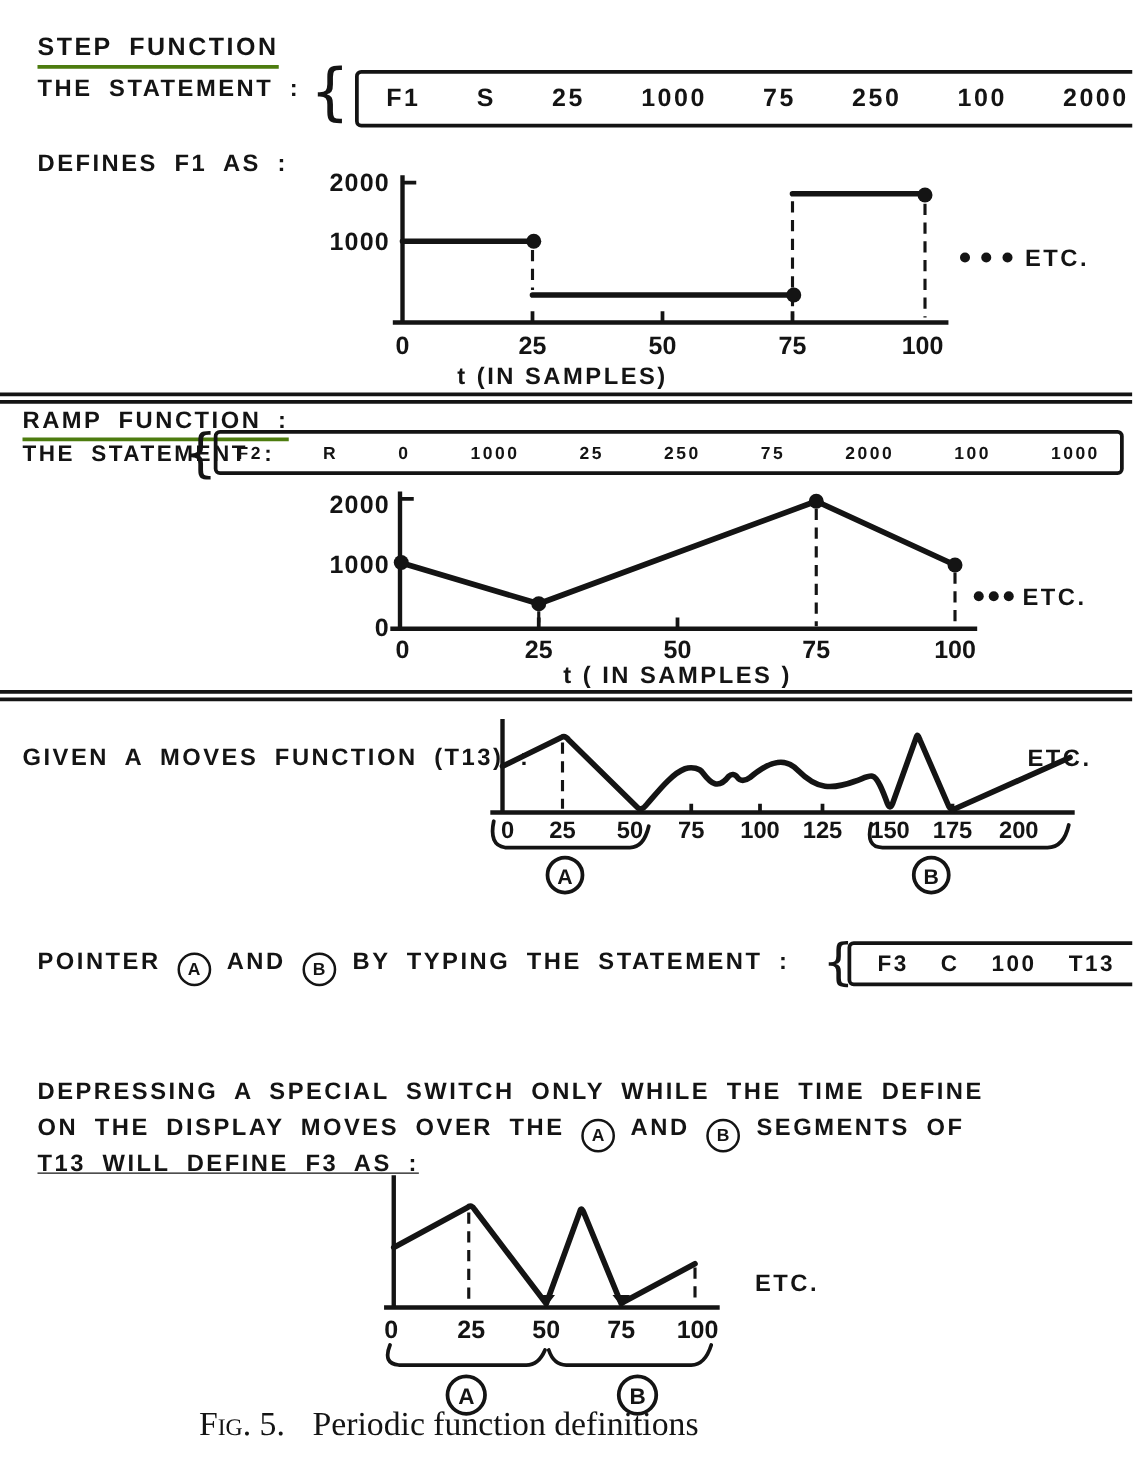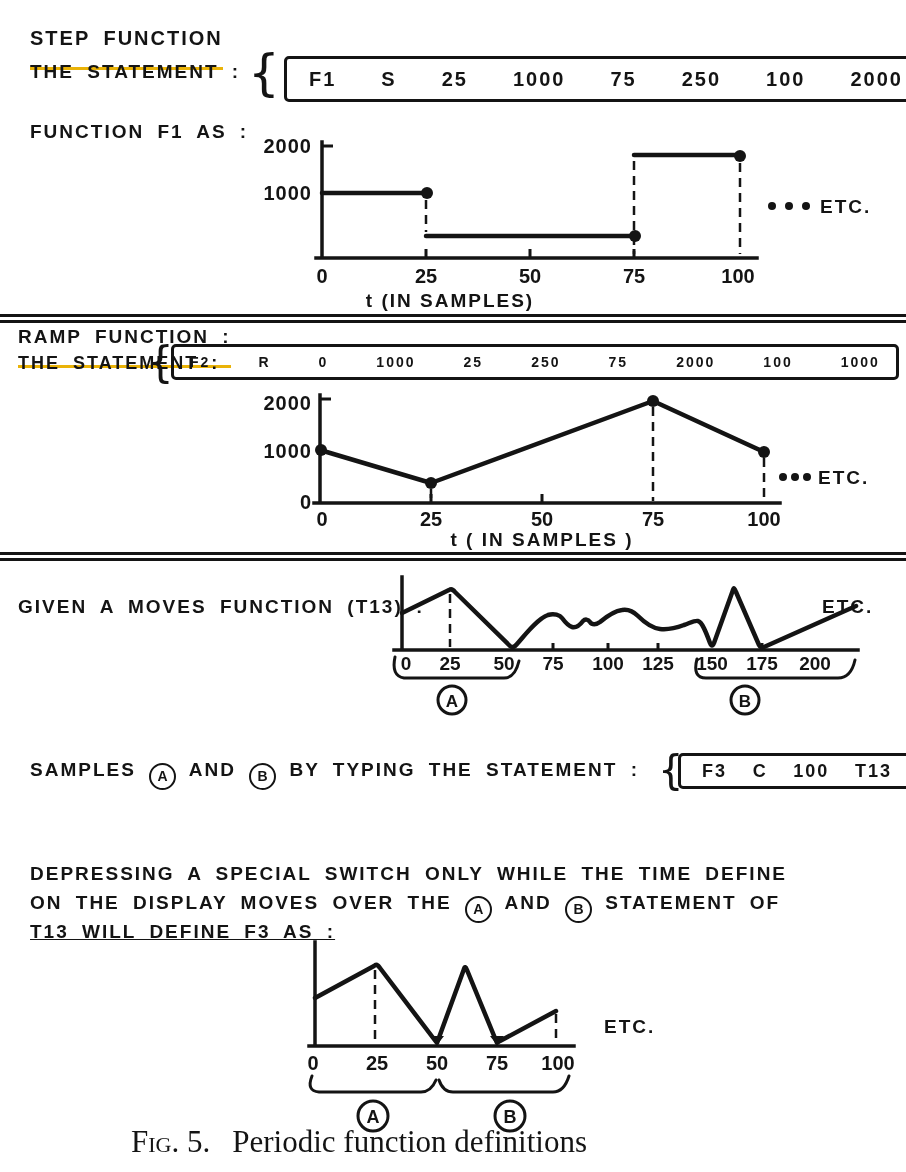--- a/index.html
+++ b/index.html
@@ -1,42 +1,42 @@
 <!DOCTYPE html>
 <html><head>
 <meta charset="utf-8">
 <style>
   html,body { margin:0; padding:0; background:#fff; }
   #page { position:relative; width:906px; height:1172px; background:#ffffff;
           font-family:"Liberation Sans",sans-serif; color:#141414; overflow:hidden; }
   .let { position:absolute; font-weight:700; letter-spacing:2px; word-spacing:6px;
          white-space:nowrap; color:#141414; }
   .fs20 { font-size:20px; } .fs19 { font-size:19px; } .fs18 { font-size:18px; }
-  .underline { border-bottom:3px solid #eab308; padding-bottom:17px; }
+  .underline { border-bottom:3px solid #4d7c0f; padding-bottom:2px; }
   .stmtbox { position:absolute; border:3px solid #141414; border-radius:5px;
              display:flex; align-items:center; justify-content:space-between;
              font-weight:700; letter-spacing:2px; color:#141414; }
   .brace { position:absolute; font-weight:400; color:#141414; line-height:1;
            font-family:"DejaVu Sans",sans-serif; }
   .rule { position:absolute; left:0; width:906px; height:3px;
           border-top:3px solid #141414; border-bottom:3px solid #141414; }
   .circ { display:inline-block; width:23px; height:23px; line-height:23px; text-align:center;
           border:2.5px solid #141414; border-radius:50%; font-size:14px;
           letter-spacing:0; word-spacing:0; vertical-align:-5px; }
   #plots { position:absolute; left:0; top:0; }
   #plots text { font-family:"Liberation Sans",sans-serif; font-weight:700; fill:#141414; }
   .ax   { stroke:#141414; stroke-width:3.5; fill:none; stroke-linecap:square; }
   .tick { stroke:#141414; stroke-width:3; fill:none; }
   .crv  { stroke:#141414; stroke-width:4.5; fill:none; stroke-linecap:round; stroke-linejoin:round; }
   .dash { stroke:#141414; stroke-width:2.5; fill:none; stroke-dasharray:9 6; }
   .brc  { stroke:#141414; stroke-width:3; fill:none; stroke-linecap:round; }
   .cmark{ stroke:#141414; stroke-width:3; fill:none; }
   .dot  { fill:#141414; }
   .caption { position:absolute; left:0; top:1124px; width:718px; text-align:center;
-             font-family:"Liberation Serif",serif; font-size:31px; color:#141414; }
+             font-family:"Liberation Serif",serif; font-size:27px; color:#141414; }
   .caption .sc { font-variant:small-caps; }
   .caption .ctext { margin-left:22px; }
 </style>
 </head>
 <body>
 
 <div id="page">
 
   <svg id="plots" width="906" height="1172" viewBox="0 0 906 1172">
 
@@ -143,21 +143,21 @@
   <div class="stmtbox" style="left:284px; top:56px; width:594px; height:40px; padding:0 22px; font-size:20px;">
     <span>F1</span>
     <span>S</span>
     <span>25</span>
     <span>1000</span>
     <span>75</span>
     <span>250</span>
     <span>100</span>
     <span>2000</span>
   </div>
-  <div class="let fs19" style="left:30px; top:121px;">FUNCTION F1 AS :</div>
+  <div class="let fs19" style="left:30px; top:121px;">DEFINES F1 AS :</div>
 
   <div class="rule" style="top:314px;"></div>
 
   <div class="let fs19 underline" style="left:18px; top:326px;">RAMP FUNCTION :</div>
   <div class="let fs18" style="left:18px; top:353px;">THE STATEMENT :</div>
   <div class="brace" style="left:147px; top:342px; font-size:42px;">{</div>
   <div class="stmtbox" style="left:171px; top:344px; width:690px; height:30px; padding:0 16px; font-size:14px;gap:23px;">
     <span>F2</span>
     <span>R</span>
     <span>0</span>
@@ -168,41 +168,41 @@
     <span>2000</span>
     <span>100</span>
     <span>1000</span>
   </div>
 
   <div class="rule" style="top:552px;"></div>
 
   <div class="let fs19" style="left:18px; top:596px;">GIVEN A MOVES FUNCTION (T13) :</div>
 
   <div class="let fs19" style="left:30px; top:759px;">
-    <span>SAMPLES</span>
+    <span>POINTER</span>
     <span class="circ">A</span>
     <span>AND</span>
     <span class="circ">B</span>
     <span>BY TYPING THE STATEMENT :</span>
   </div>
   <div class="brace" style="left:658px; top:750px; font-size:40px;">{</div>
   <div class="stmtbox" style="left:678px; top:753px; width:190px; height:30px; padding:0 21px; font-size:18px;">
     <span>F3</span>
     <span>C</span>
     <span>100</span>
     <span>T13</span>
   </div>
 
   <div class="let fs19" style="left:30px; top:863px;">DEPRESSING A SPECIAL SWITCH ONLY WHILE THE TIME DEFINE</div>
   <div class="let fs19" style="left:30px; top:892px;">
     <span>ON THE DISPLAY MOVES OVER THE</span>
     <span class="circ">A</span>
     <span>AND</span>
     <span class="circ">B</span>
-    <span>STATEMENT OF</span>
+    <span>SEGMENTS OF</span>
   </div>
   <div class="let fs19" style="left:30px; top:921px;text-decoration:underline;">T13 WILL DEFINE F3 AS :</div>
 
   <div class="caption">
     <span class="sc">Fig. 5.</span><span class="ctext">Periodic function definitions</span>
   </div>
 
 </div>
 
 </body></html>

